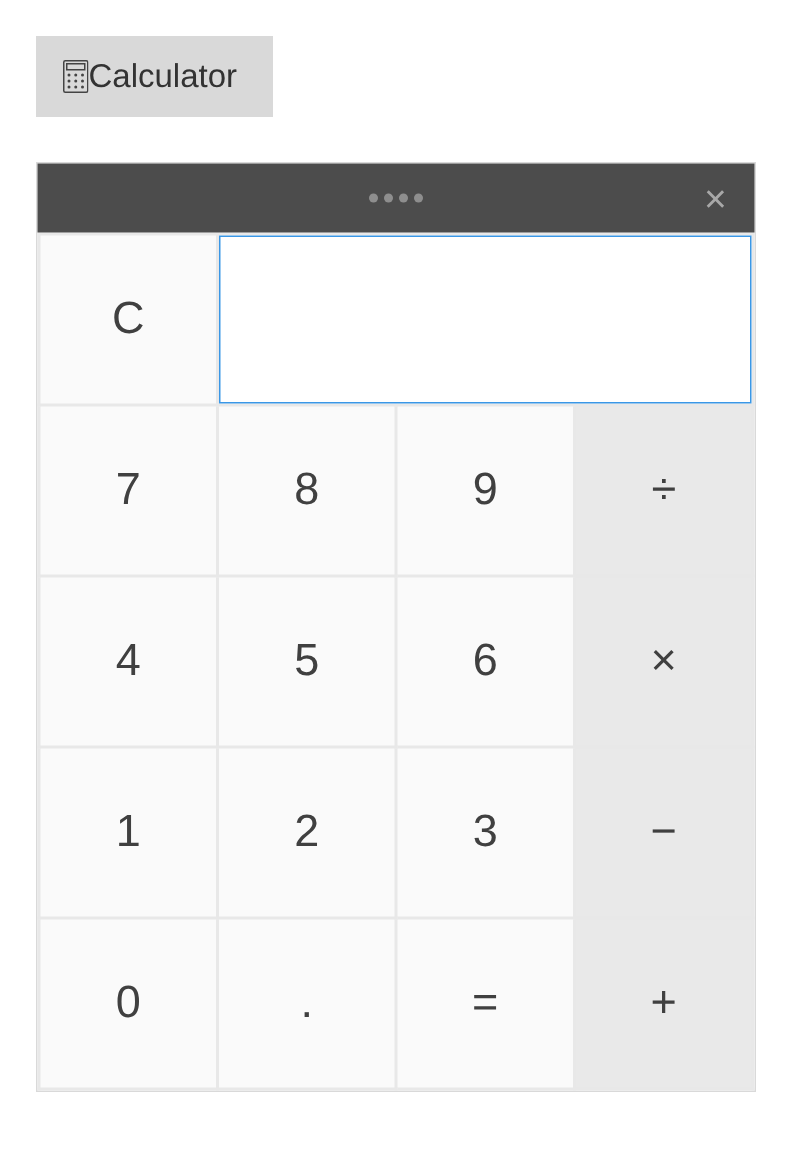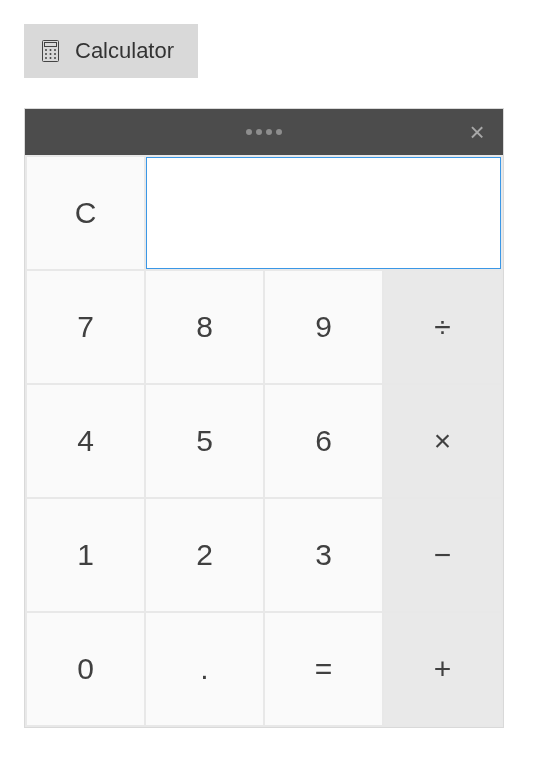--- a/index.html
+++ b/index.html
@@ -7,21 +7,21 @@
       font-family: -apple-system, BlinkMacSystemFont, "Segoe UI", Helvetica, Arial, sans-serif;
       background: #ffffff;
       width: 534px;
       height: 784px;
       padding: 24px;
       position: relative;
     }
     .tab-btn {
       display: inline-flex;
       align-items: center;
-      gap: 16px;
+      gap: 0;
       background: #d9d9d9;
       border: none;
       padding: 14px 24px 14px 18px;
       font-size: 22px;
       color: #333333;
       cursor: pointer;
     }
     .window {
       margin-top: 30px;
       width: 480px;

